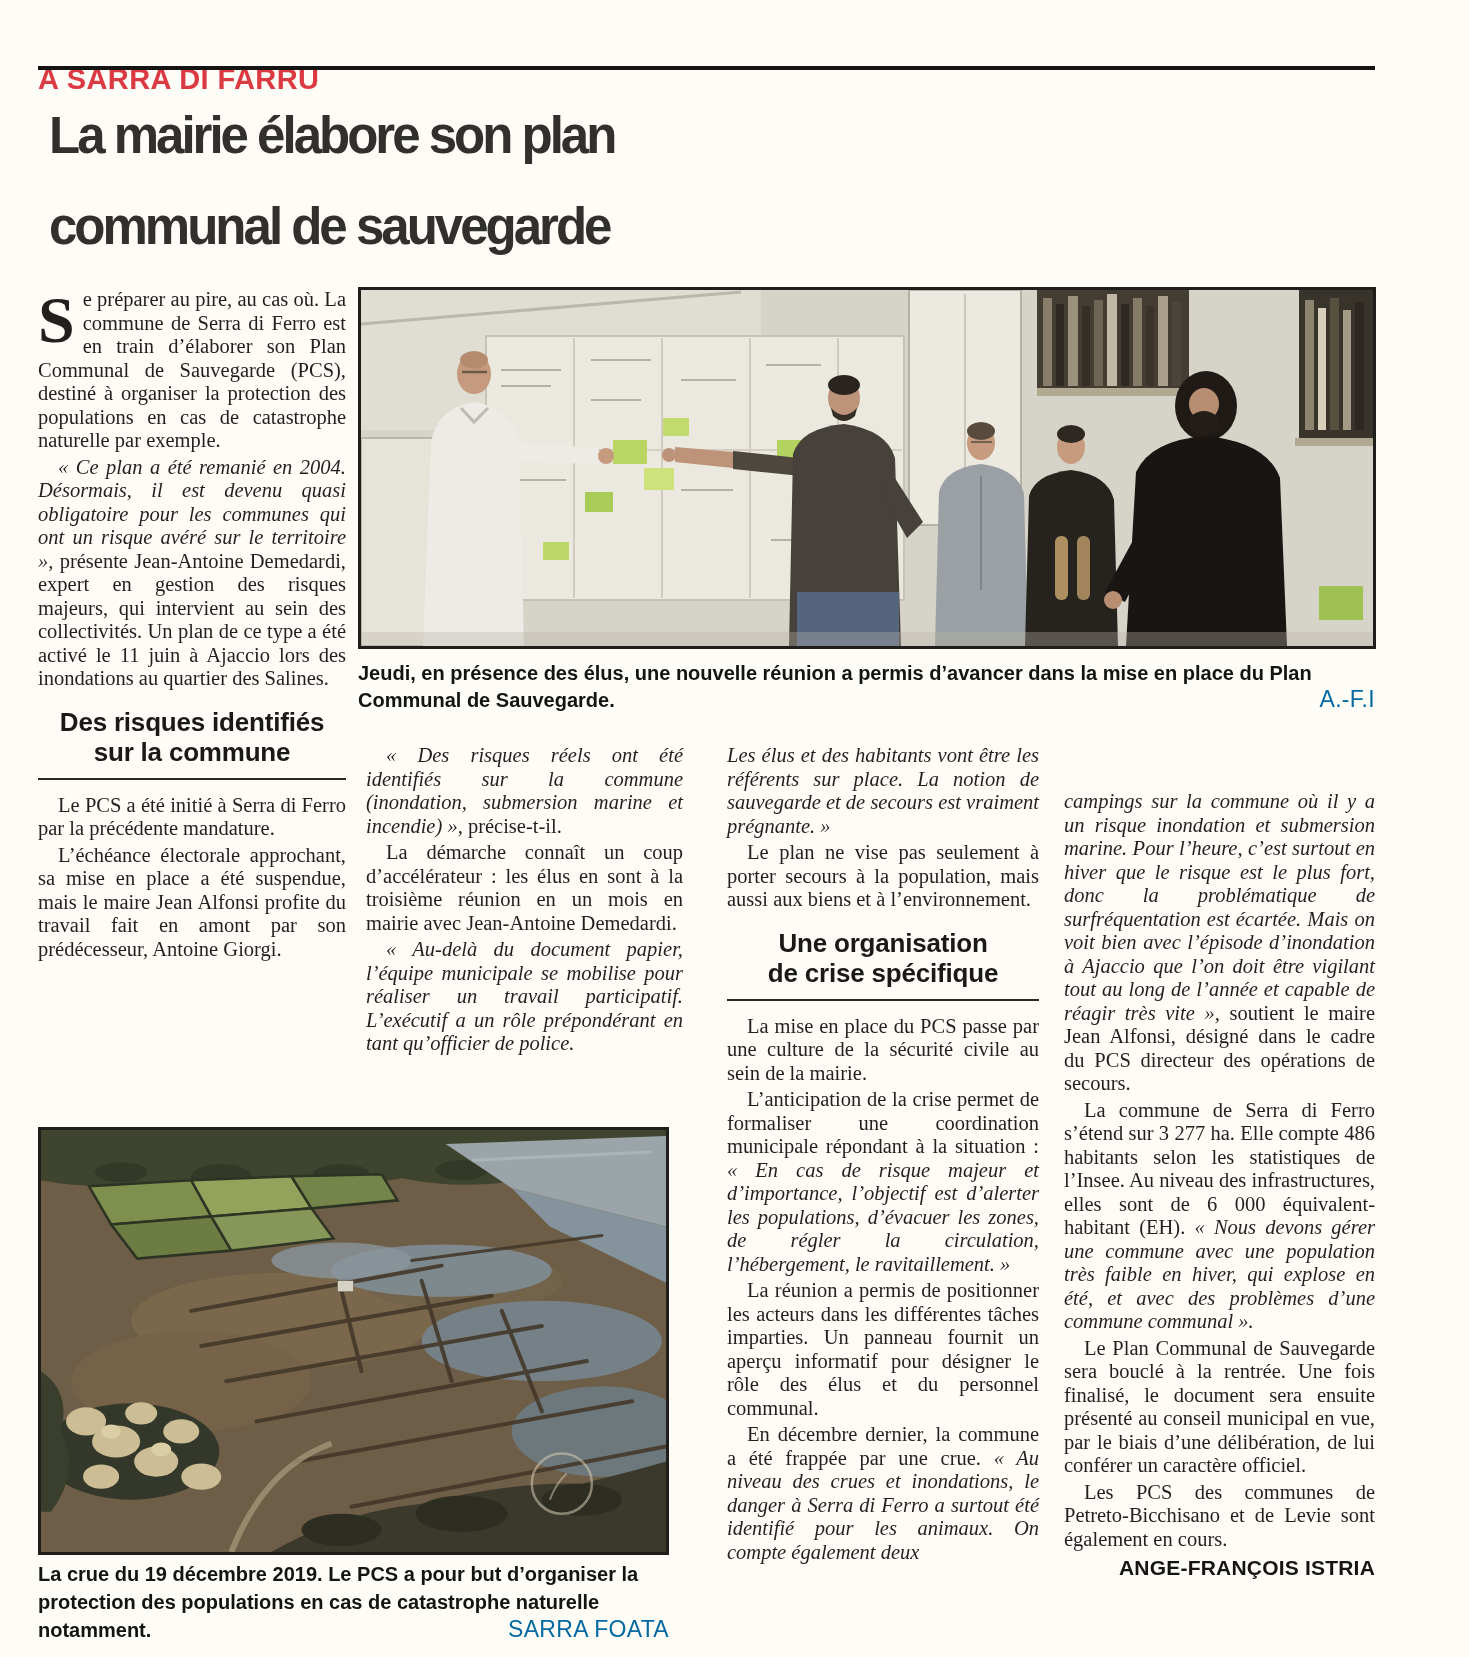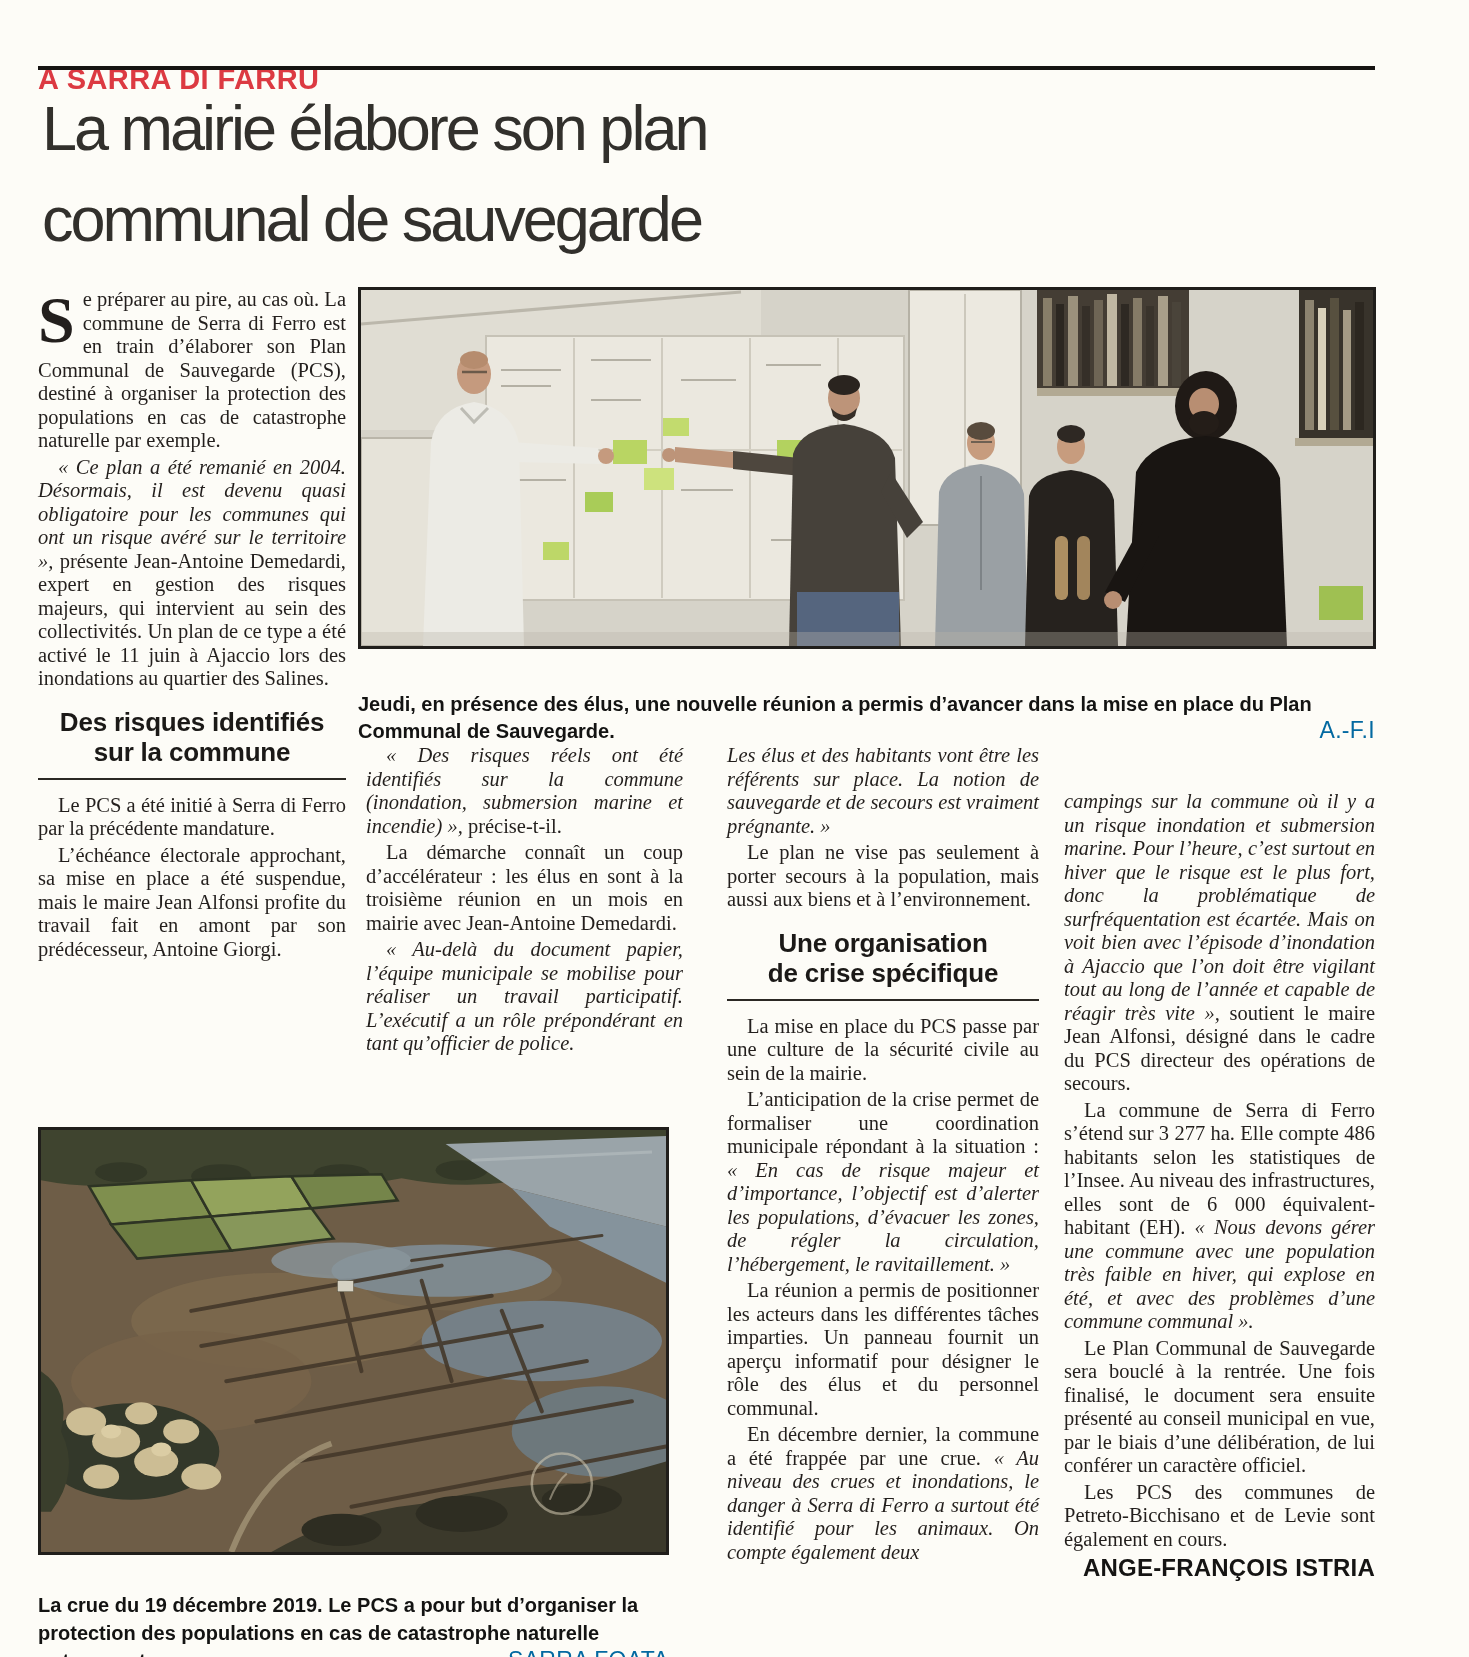--- a/index.html
+++ b/index.html
@@ -13,23 +13,23 @@
   }
 
   .kicker {
     position:absolute; left:38px; top:20px;
     font-family:"Liberation Sans", sans-serif; font-weight:700;
     font-size:29px; letter-spacing:.4px; color:var(--kicker-red,#dc3a42);margin-top:43px;
   }
   .kicker-rule { position:absolute; left:38px; top:66px; width:1337px; height:4px; background:var(--rule-black,#161412); }
 
   .headline {
-    position:absolute; left:33px; top:74px; margin:9px;
-    font-family:"Liberation Sans", sans-serif; font-weight:400;
-    font-size:63px; line-height:91px; letter-spacing:-3px;
+    position:absolute; left:33px; top:74px; margin:16px;
+    font-family:"Liberation Sans", sans-serif; font-weight:700;
+    font-size:51px; line-height:91px; letter-spacing:-3px;
     color:var(--headline-ink,#32302c);
   }
   .headline span { display:block; }
 
   .col { position:absolute; font-size:20.5px; line-height:23.5px; text-align:justify; hyphens:auto; }
   .col1 { left:38px;  top:288px; width:308px; }
   .col2 { left:366px; top:744px; width:317px; }
   .col3 { left:727px; top:744px; width:312px; }
   .col4 { left:1064px;top:744px; width:311px;margin-top:46px; }
   .col p { margin:0 0 3px 0; text-indent:20px; }
@@ -54,33 +54,33 @@
     position:absolute; border:3px solid #201e1b; box-sizing:border-box;
     background:#d8d5cb;
   }
   .photo svg { display:block; width:100%; height:100%; }
   .top-photo    { left:358px; top:287px;  width:1018px; height:362px; }
   .bottom-photo { left:38px;  top:1127px; width:631px;  height:428px; }
 
   .caption {
     position:absolute;
     font-family:"Liberation Sans", sans-serif; font-weight:700;
-    font-size:20px; line-height:27px; color:#131312; text-align:left;margin-top:31px;
+    font-size:20px; line-height:27px; color:#131312; text-align:left;
   }
   .top-caption    { left:358px; top:660px;  width:1017px; }
   .bottom-caption { left:38px;  top:1560px; width:631px; line-height:28px; }
   .credit {
     position:absolute; right:0; bottom:1px;
     font-weight:400; font-size:23px; color:#0369a1; letter-spacing:.3px;
   }
 
   .byline {
     margin-top:5px;
     font-family:"Liberation Sans", sans-serif; font-weight:700;
-    font-size:24px; letter-spacing:.2px; text-align:right; color:#151413;
+    font-size:21px; letter-spacing:.2px; text-align:right; color:#151413;
   }
 </style>
 </head>
 <body>
 
 <div class="page">
 
   <div class="kicker">A SARRA DI FARRU</div>
   <div class="kicker-rule"></div>
 

